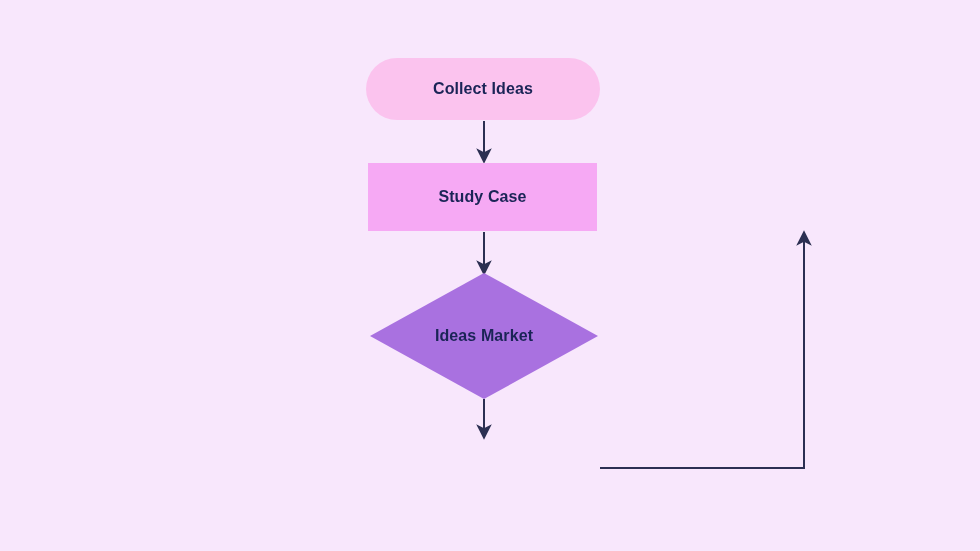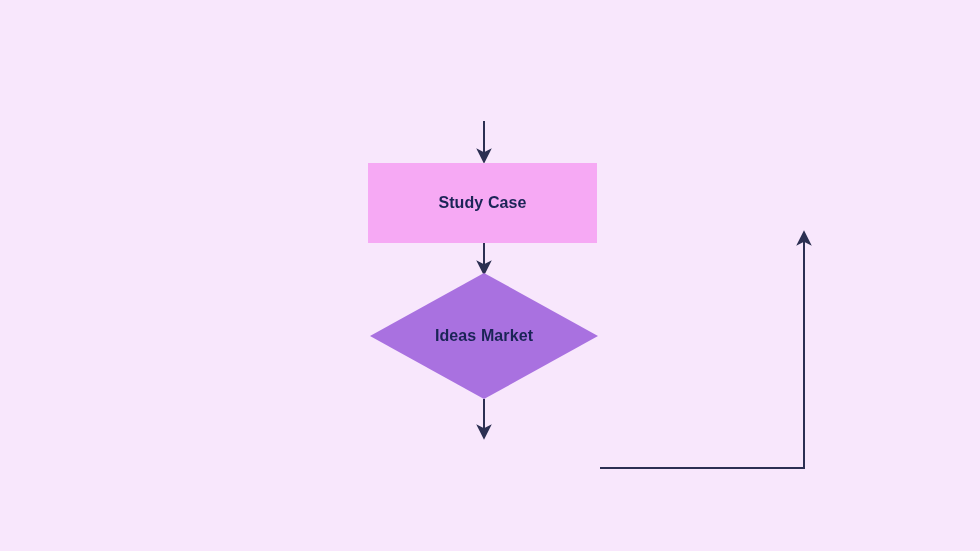--- a/index.html
+++ b/index.html
@@ -52,21 +52,21 @@
     width: 234px;
     height: 62px;
     background: #fbc3ee;
     border-radius: 32px;
   }
   
   #node-study-case {
     left: 368px;
     top: 163px;
     width: 229px;
-    height: 80px;
+    height: 68px;
     background: #f6a9f4;
     border-radius: 0;
   }
   
   #node-final-result {
     left: 687px;
     top: 163px;
     width: 228px;
     height: 68px;
     background: #68dcf5;
@@ -122,20 +122,23 @@
 
     <g>
       <line x1="484" y1="399" x2="484" y2="432" stroke="#2c2f52" stroke-width="2" marker-end="url(#arrowhead)"></line>
     </g>
 
     <g>
       <path d="M 600 468 L 804 468 L 804 238" fill="none" stroke="#2c2f52" stroke-width="2" marker-end="url(#arrowhead)"></path>
     </g>
   </svg>
 
+  <div class="node" id="node-collect-ideas">
+    <span class="node-label">Collect Ideas</span>
+  </div>
 
   <div class="node" id="node-study-case">
     <span class="node-label">Study Case</span>
   </div>
 
   <div class="node" id="node-target-market">
     <span class="node-label">Ideas Market</span>
   </div>
 
 

